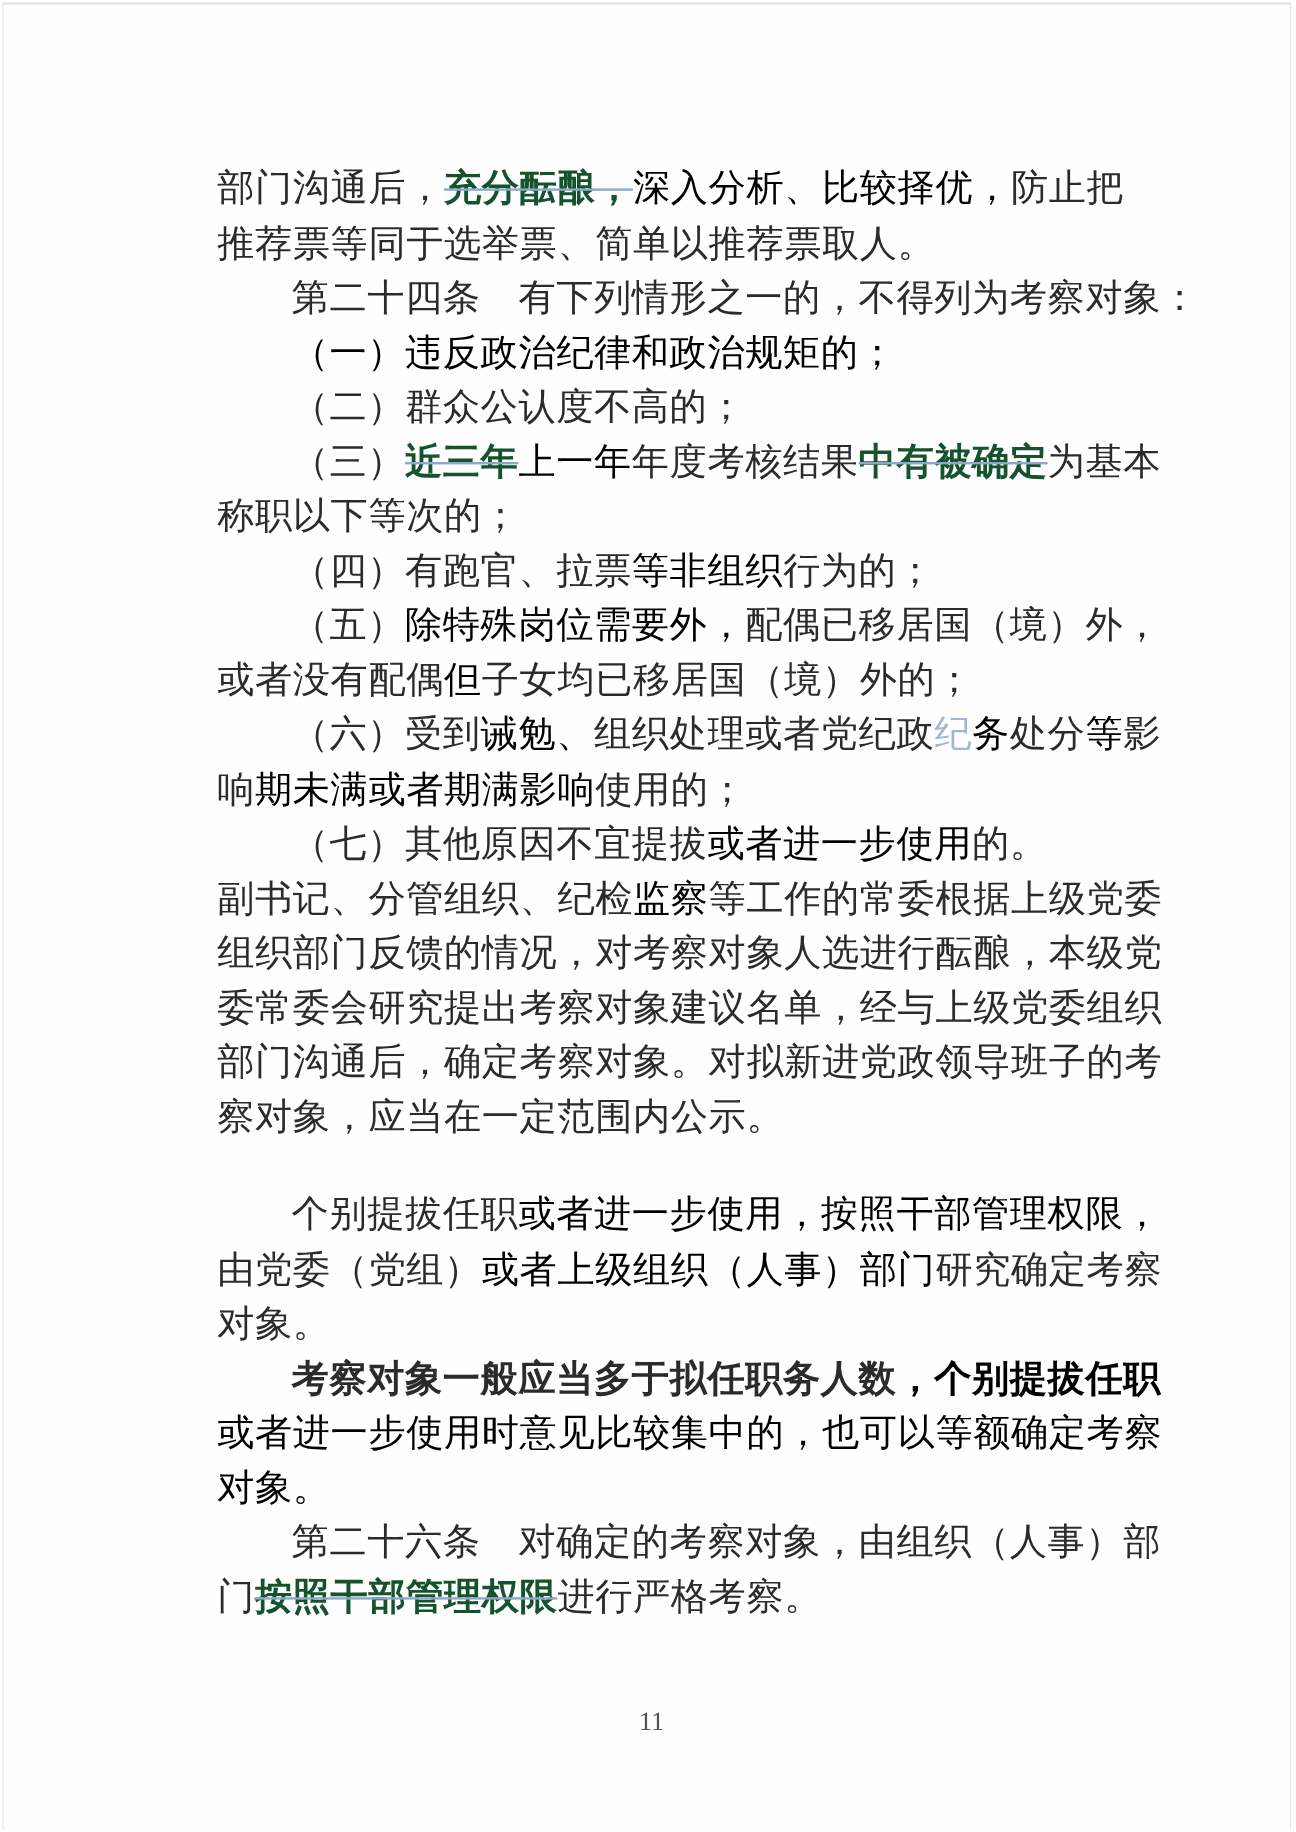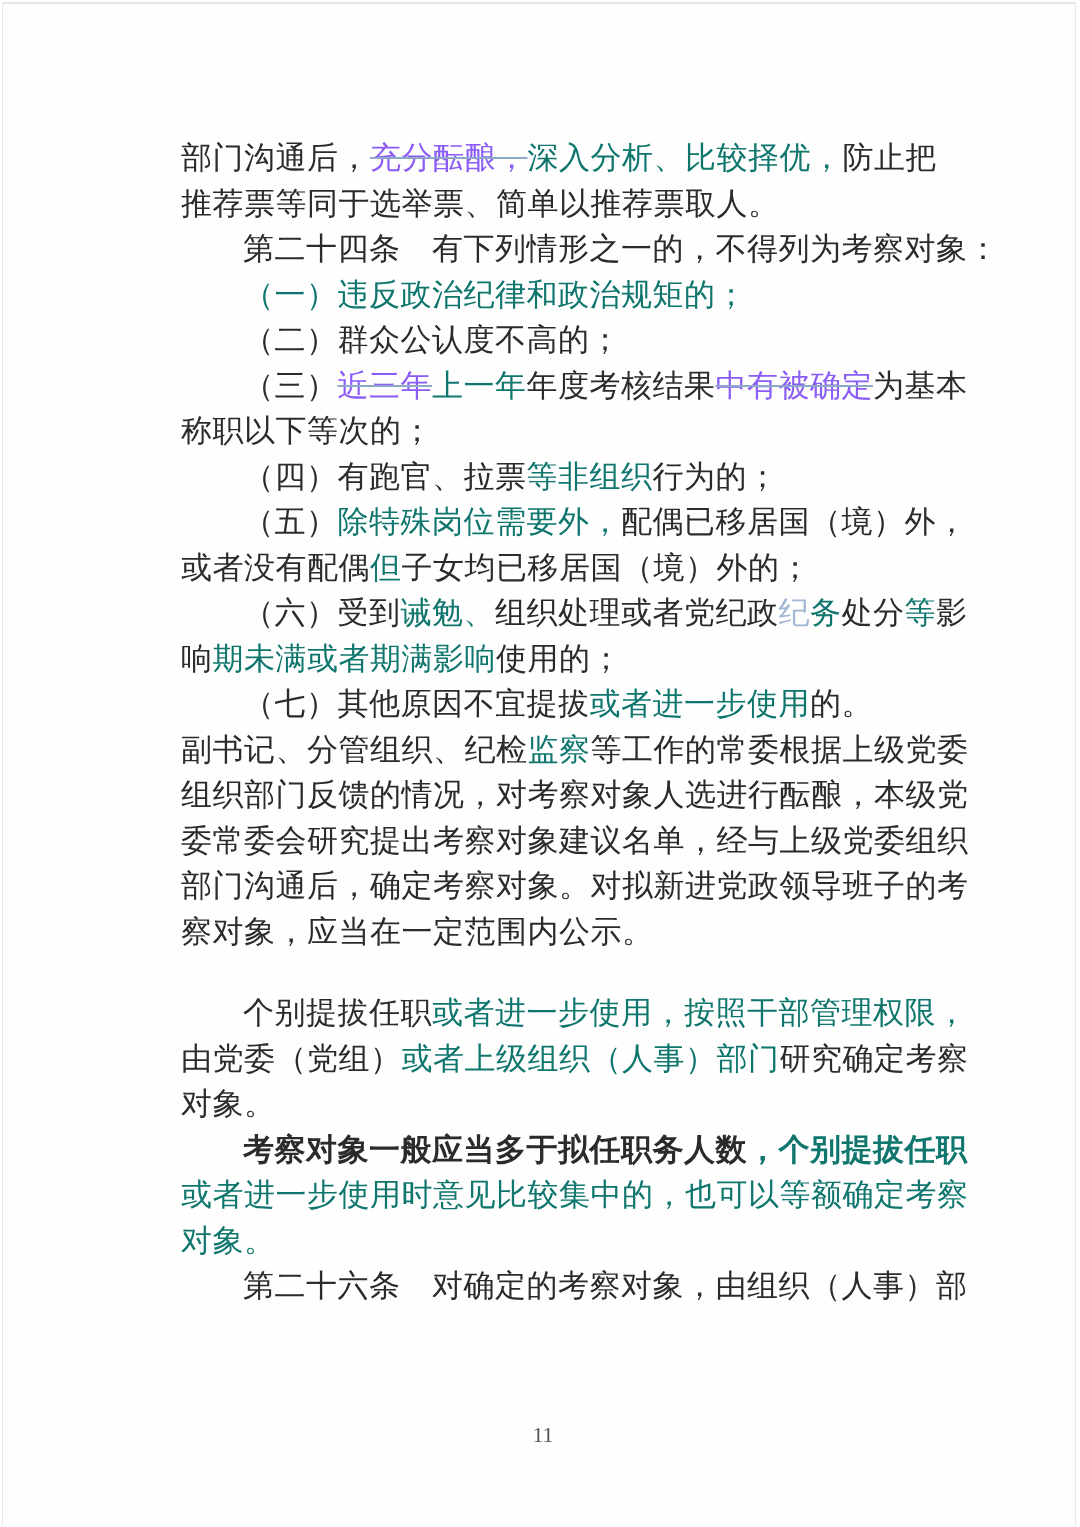--- a/index.html
+++ b/index.html
@@ -9,22 +9,22 @@
     background:#fefefe; border-top:2px solid #e4e4ea; border-left:1px solid #e8e8ea; border-right:1px solid #e8e8ea;
     box-sizing:border-box;
   }
   .body-text {
     position:absolute; left:178px; top:131px; width:756px;
     font-family:"DejaVu Serif", "Liberation Serif", serif;
     font-size:31px; line-height:45.5px; color:#2b2b2b;
     letter-spacing:0.5px;
   }
   .line { white-space:nowrap; height:45.5px; overflow:visible; }
-  .ins { color:#0f766e; }
-  .del { color:#8b5cf6; text-decoration:line-through; text-decoration-color:#8ea8c8; text-decoration-thickness:2px; }
+  .ins { color:#000000; }
+  .del { color:#14532d; text-decoration:line-through; text-decoration-color:#8ea8c8; text-decoration-thickness:2px;font-weight:bold; }
   .del-plain { color:#9fb7d3; }
   .page-number {
     position:absolute; left:0; width:1080px; top:1418px; text-align:center;
     font-family:"Liberation Serif", serif; font-size:22px; color:#555555;
   }
 </style>
 </head>
 <body>
 
 <div class="page">
@@ -47,15 +47,16 @@
       <div class="line" style="padding-left: 0px;"><span>委常委会研究提出考察对象建议名单，经与上级党委组织</span></div>
       <div class="line" style="padding-left: 0px;"><span>部门沟通后，确定考察对象。对拟新进党政领导班子的考</span></div>
       <div class="line" style="padding-left: 0px;"><span>察对象，应当在一定范围内公示。</span></div>
       <div class="line" style="padding-left: 62px; margin-top: 36px;"><span>个别提拔任职</span><span class="ins">或者进一步使用，按照干部管理权限，</span></div>
       <div class="line" style="padding-left: 0px;"><span>由党委（党组）</span><span class="ins">或者上级组织（人事）部门</span><span>研究确定考察</span></div>
       <div class="line" style="padding-left: 0px;"><span>对象。</span></div>
       <div class="line" style="padding-left: 62px; font-weight: bold;"><span>考察对象一般应当多于拟任职务人数</span><span class="ins">，个别提拔任职</span></div>
       <div class="line" style="padding-left: 0px;"><span class="ins">或者进一步使用时意见比较集中的，也可以等额确定考察</span></div>
       <div class="line" style="padding-left: 0px;"><span class="ins">对象。</span></div>
       <div class="line" style="padding-left: 62px;"><span>第二十六条　对确定的考察对象，由组织（人事）部</span></div>
+      <div class="line" style="padding-left: 0px;"><span>门</span><span class="del">按照干部管理权限</span><span>进行严格考察。</span></div>
     </div>
   <div class="page-number">11</div>
 </div>
 
 </body></html>

